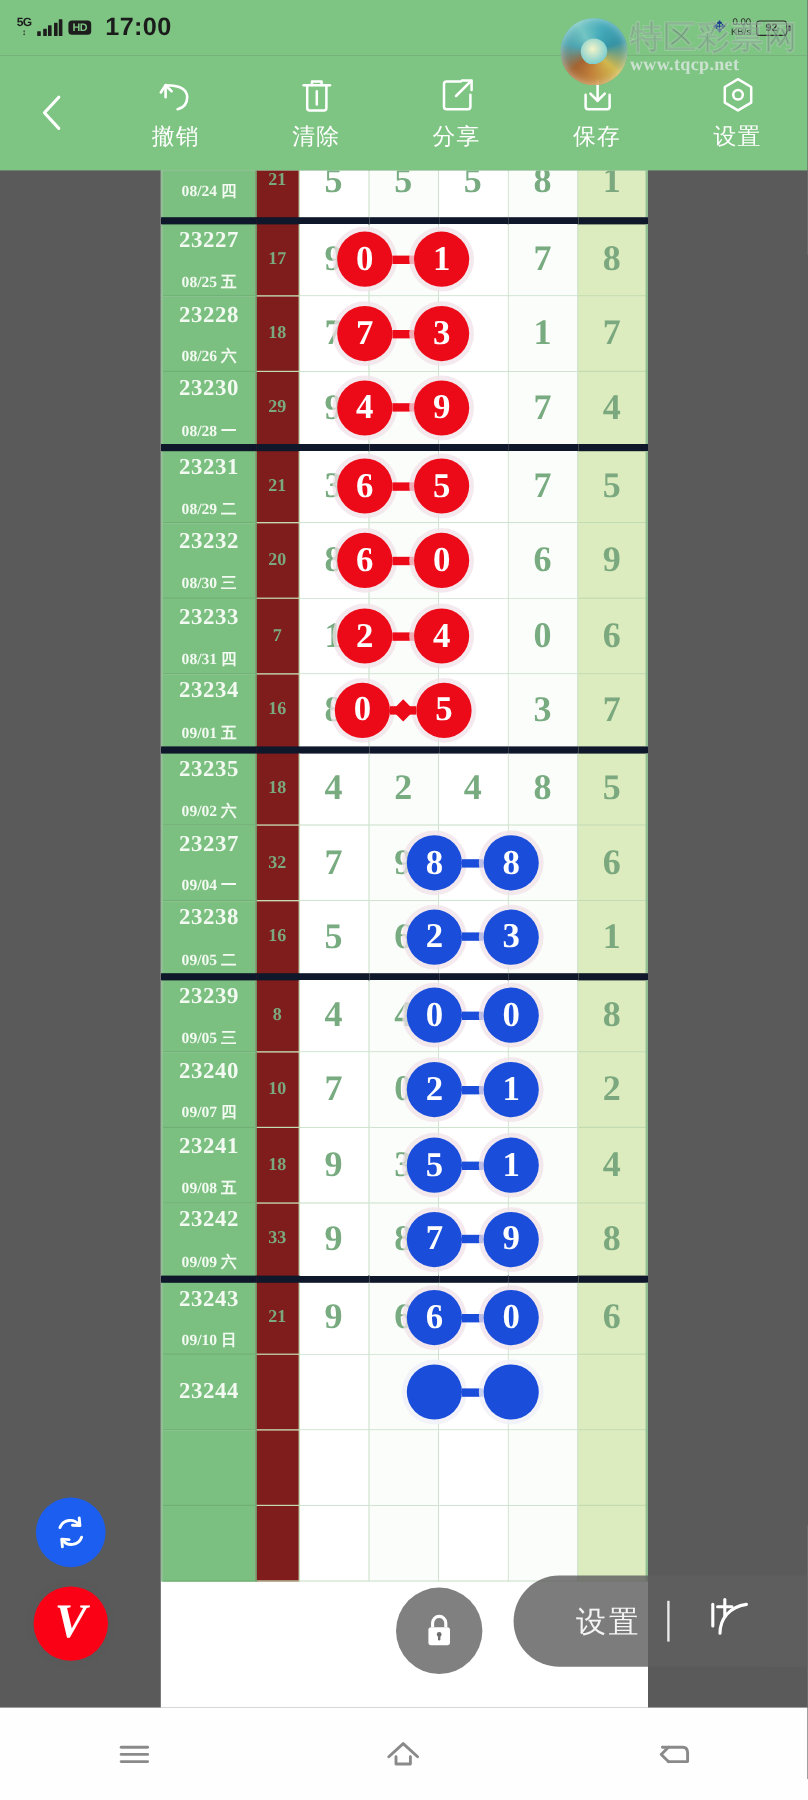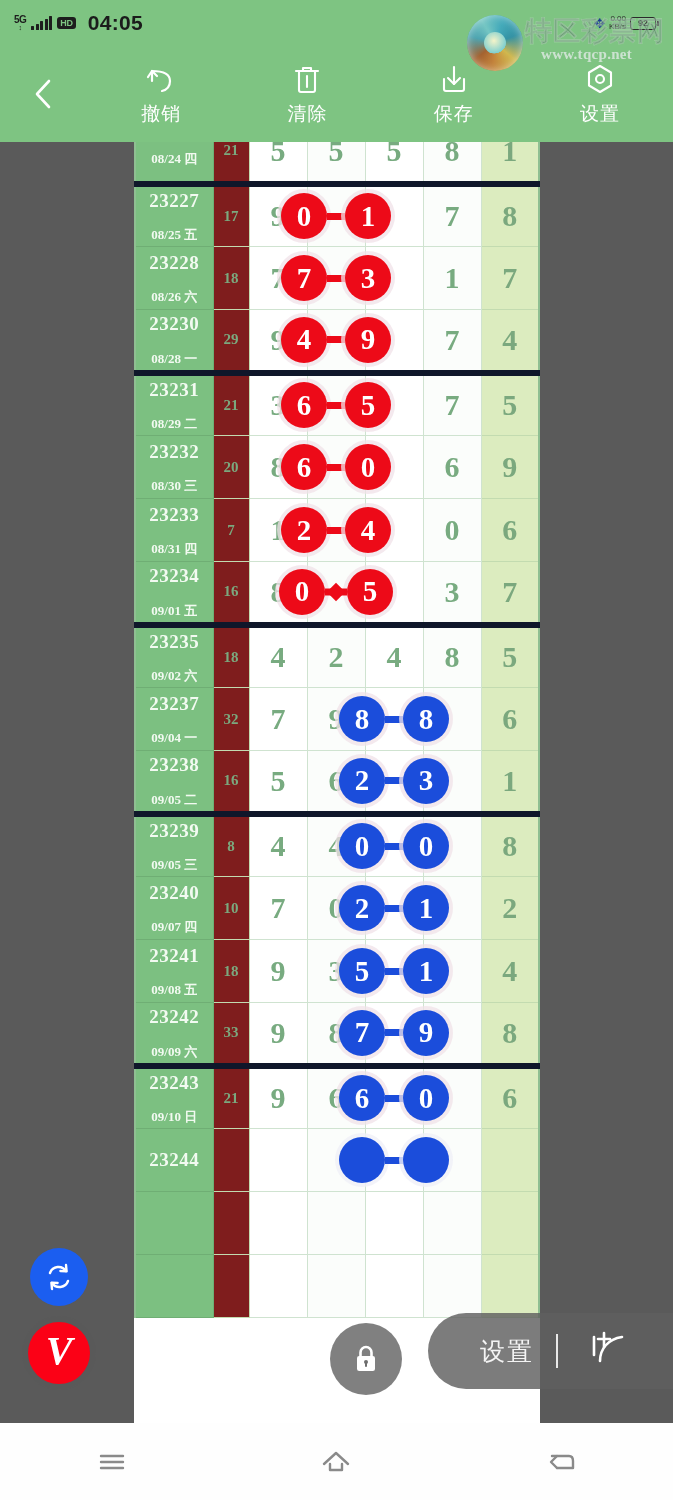--- a/index.html
+++ b/index.html
@@ -49,21 +49,21 @@
     box-shadow: inset 0 0 8px rgba(255,255,255,.55);
     position: relative;
   }
   .wm-logo::after { content:""; position:absolute; inset: 30% 30% 30% 30%;
     border-radius:50%; background: radial-gradient(circle at 45% 40%, #fff8d0, #7fd0d6 70%, rgba(0,0,0,0) 72%);}
   .wm-text { margin-left: 2px; margin-top: 4px; }
   .wm-cn { font-family: "Liberation Serif", "DejaVu Serif", serif; font-weight: 700;
            font-size: 27px; color: rgba(40,90,60,.50); letter-spacing: 1px; line-height: .95;
            -webkit-text-stroke: 0.6px rgba(255,255,255,.35); }
   .wm-url { font-family: "Liberation Serif", serif; font-weight: 700; font-size: 15px;
-            color: rgba(235,238,240,.78); letter-spacing: .3px; margin-top: 1px; margin-left: 16px; }
+            color: rgba(235,238,240,.78); letter-spacing: .3px; margin-top: 1px; }
 
   
   .toolbar { position: absolute; top: 46px; left: 0; width: 673px; height: 96px;
              background: #7ec482; display: flex; align-items: center; z-index: 4; }
   .tb-back { width: 88px; display: flex; align-items: center; justify-content: center;
              height: 100%; }
   .tb-back svg { width: 26px; height: 34px; }
   .tb-items { flex: 1; display: flex; }
   .tb-item { flex: 1; display: flex; flex-direction: column; align-items: center;
              justify-content: center; gap: 5px; color: #fff; }
@@ -156,21 +156,21 @@
         <span class="arrows">↕</span>
       </div>
       <div class="bars">
         <i></i>
           <i></i>
           <i></i>
           <i></i>
           <i></i>
       </div>
       <div class="hd-badge">HD</div>
-      <div class="clock">04:05</div>
+      <div class="clock">17:00</div>
     </div>
     <div class="sb-right">
       <span class="bt-ico">✥</span>
       <div class="netspeed">
         <div>0.00</div>
         <div>KB/s</div>
       </div>
       <div class="battery">
         <div class="shell">
             <span>92</span>
@@ -211,20 +211,30 @@
           <svg viewBox="0 0 30 32" fill="none" stroke="#ffffff" stroke-width="2.1" stroke-linecap="round" stroke-linejoin="round">
             <line x1="4" y1="8" x2="26" y2="8"></line>
             <path d="M11 8 L11 5 L19 5 L19 8"></path>
             <path d="M7 8 L7 27 Q7 29 9 29 L21 29 Q23 29 23 27 L23 8"></path>
             <line x1="15" y1="13" x2="15" y2="24"></line>
           </svg>
         </span>
         <span class="lb">清除</span>
       </div>
 
+      <div class="tb-item">
+        <span class="ic">
+          <svg viewBox="0 0 30 32" fill="none" stroke="#ffffff" stroke-width="2.1" stroke-linecap="round" stroke-linejoin="round">
+            <path d="M18 5 L6 5 Q4 5 4 7 L4 26 Q4 28 6 28 L24 28 Q26 28 26 26 L26 16"></path>
+            <path d="M14 17 L26 5"></path>
+            <polyline points="19,4 27,4 27,12"></polyline>
+          </svg>
+        </span>
+        <span class="lb">分享</span>
+      </div>
 
       <div class="tb-item">
         <span class="ic">
           <svg viewBox="0 0 30 32" fill="none" stroke="#ffffff" stroke-width="2.1" stroke-linecap="round" stroke-linejoin="round">
             <path d="M5 16 L5 26 Q5 28 7 28 L23 28 Q25 28 25 26 L25 16"></path>
             <line x1="15" y1="4" x2="15" y2="21"></line>
             <polyline points="9,15 15,21 21,15"></polyline>
           </svg>
         </span>
         <span class="lb">保存</span>

